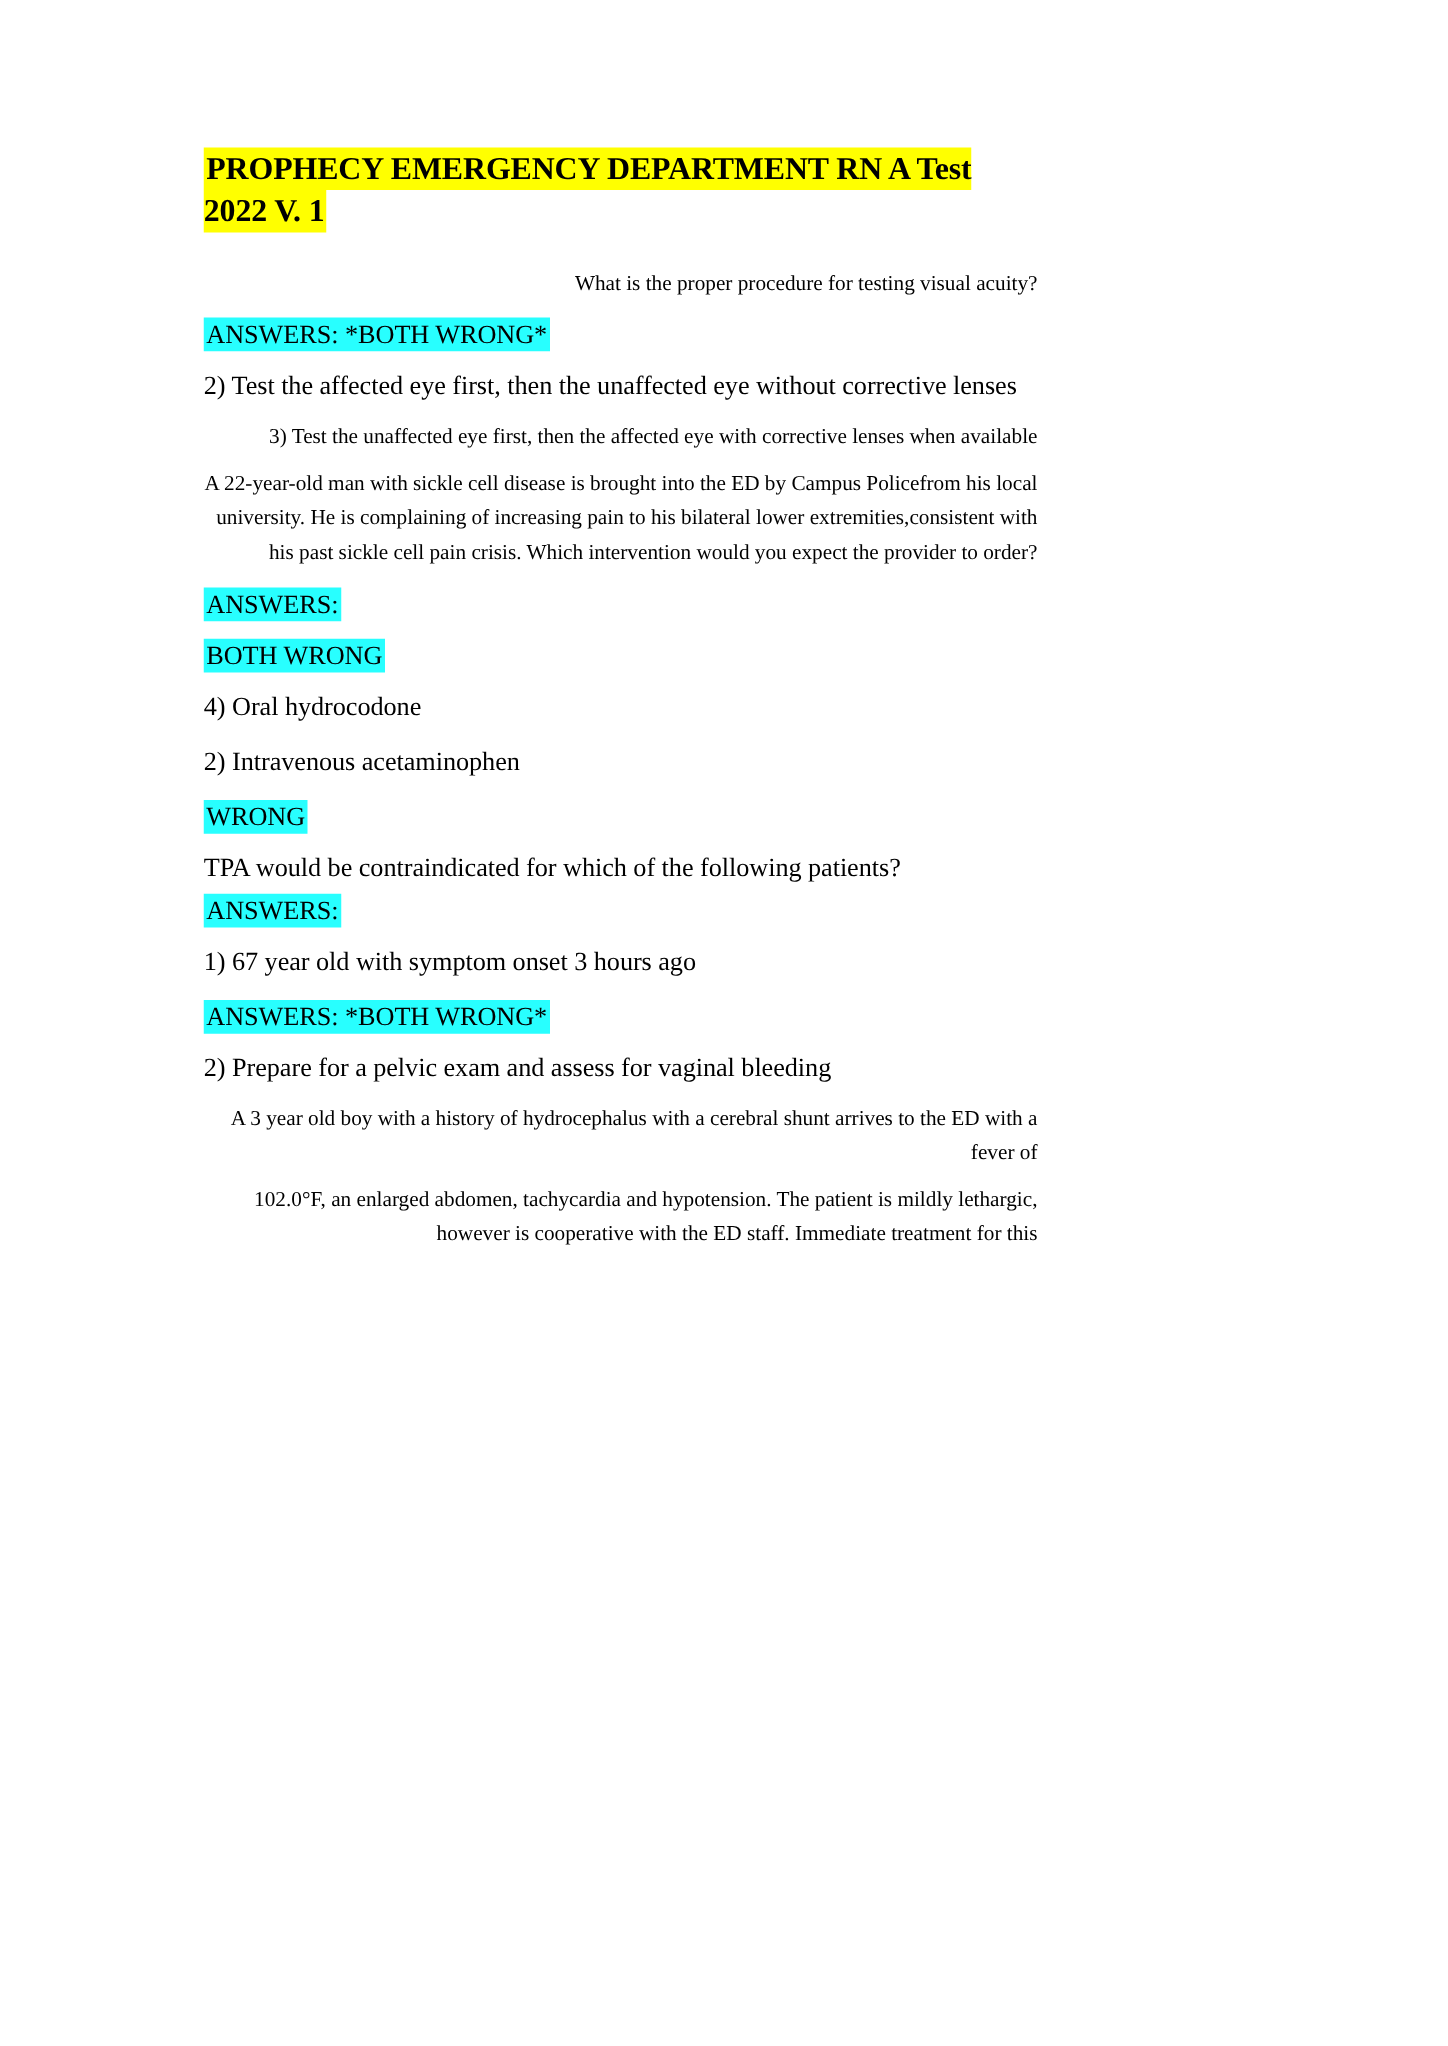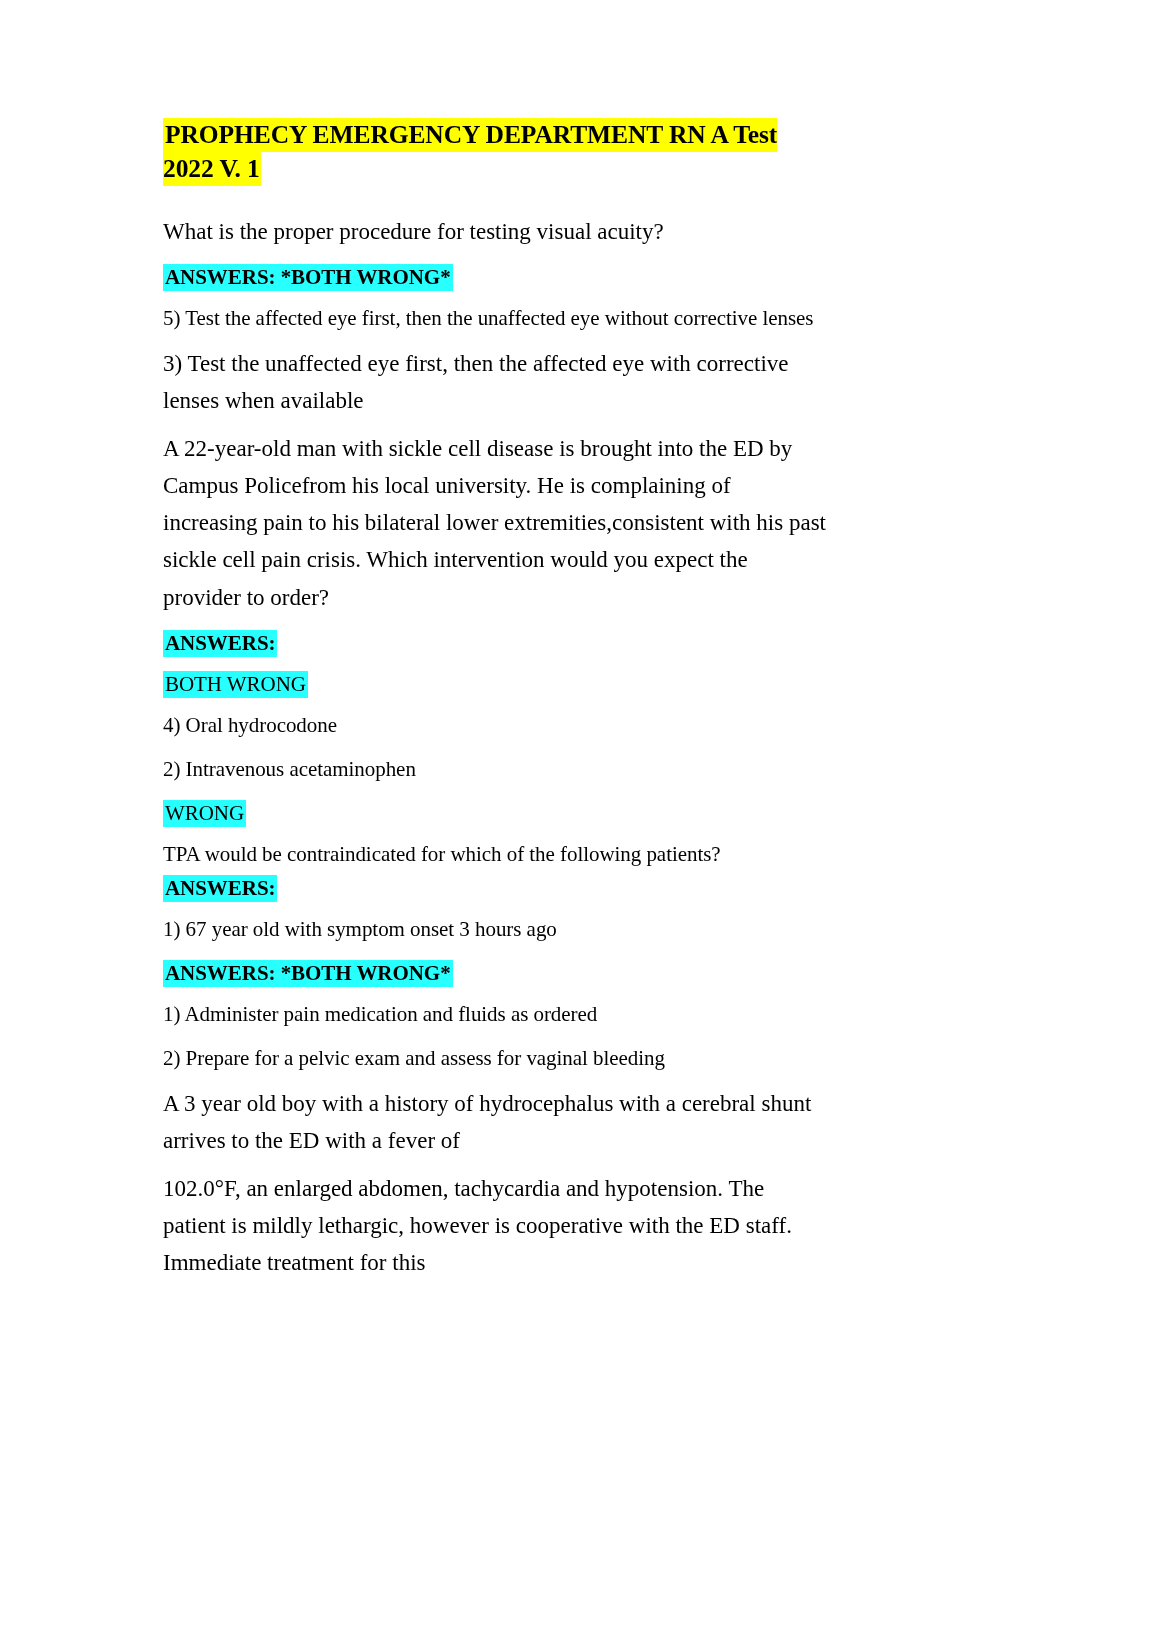--- a/index.html
+++ b/index.html
@@ -39,44 +39,45 @@
   p.line {
     font-size: 21px;
     line-height: 1.62;
     margin: 0 0 10px 0;
     letter-spacing: -0.05px;
   }
   p.tight {
     margin-bottom: 7px;
   }
   p.para {
-    font-size: 23px;
+    font-size: 17px;
     line-height: 1.62;
     margin: 0 0 10px 0;
+    text-align: right;
   }
   .answers-label {
-    font-weight: bold;
+    font-weight: normal;
   }
 </style>
 </head>
 <body>
 
 <div class="page">
 
   <h1 class="doc-title">
     <span class="hl-yellow">PROPHECY EMERGENCY DEPARTMENT RN A Test 2022 V. 1</span>
   </h1>
 
   <p class="para">What is the proper procedure for testing visual acuity?</p>
 
   <p class="line tight">
     <span class="hl-cyan answers-label">ANSWERS: *BOTH WRONG*</span>
   </p>
 
-  <p class="line">5) Test the affected eye first, then the unaffected eye without corrective lenses</p>
+  <p class="line">2) Test the affected eye first, then the unaffected eye without corrective lenses</p>
 
   <p class="para">3) Test the unaffected eye first, then the affected eye with corrective lenses when available</p>
 
   <p class="para">A 22-year-old man with sickle cell disease is brought into the ED by Campus Policefrom his local university. He is complaining of increasing pain to his bilateral lower extremities,consistent with his past sickle cell pain crisis. Which intervention would you expect the provider to order?</p>
 
   <p class="line tight">
     <span class="hl-cyan answers-label">ANSWERS:</span>
   </p>
 
   <p class="line tight">
@@ -96,21 +97,20 @@
     <span class="hl-cyan answers-label">ANSWERS:</span>
   </p>
 
   <p class="line">1) 67 year old with symptom onset 3 hours ago</p>
 
 
   <p class="line tight">
     <span class="hl-cyan answers-label">ANSWERS: *BOTH WRONG*</span>
   </p>
 
-  <p class="line">1) Administer pain medication and fluids as ordered</p>
 
   <p class="line">2) Prepare for a pelvic exam and assess for vaginal bleeding</p>
 
   <p class="para">A 3 year old boy with a history of hydrocephalus with a cerebral shunt arrives to the ED with a fever of</p>
 
   <p class="para">102.0°F, an enlarged abdomen, tachycardia and hypotension. The patient is mildly lethargic, however is cooperative with the ED staff. Immediate treatment for this</p>
 
 </div>
 
 </body></html>

